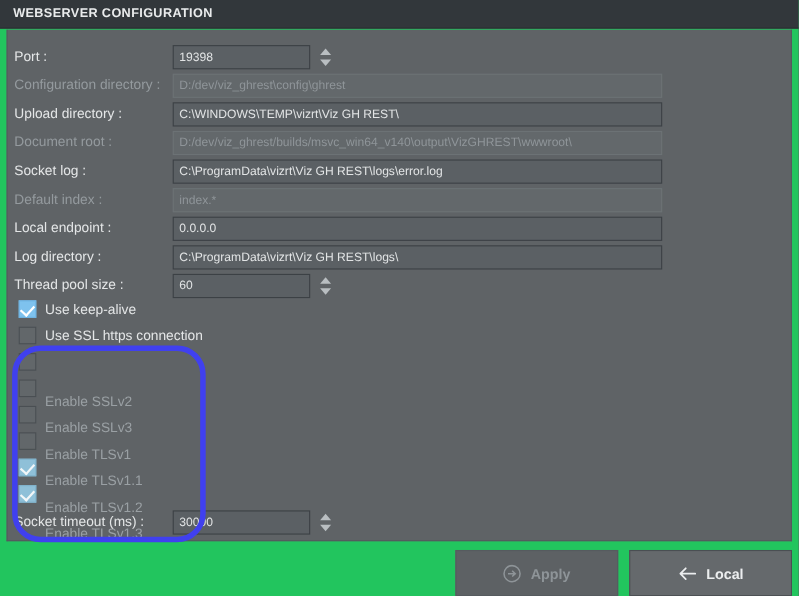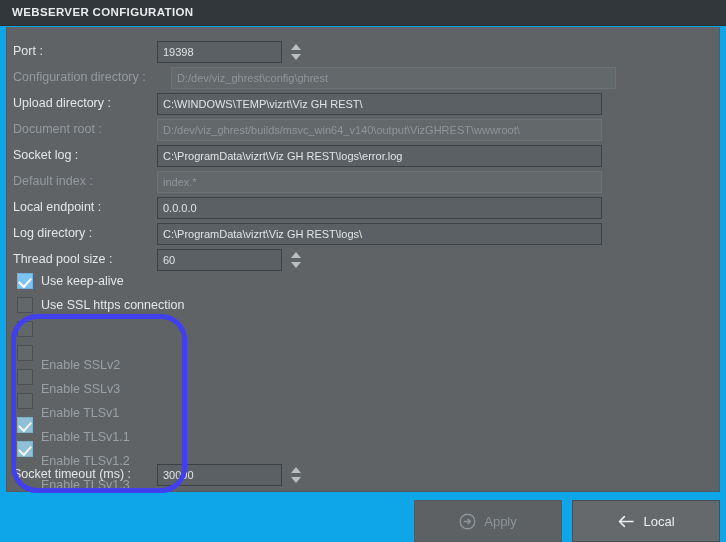--- a/index.html
+++ b/index.html
@@ -14,21 +14,21 @@
     font-family: "Liberation Sans", sans-serif;
     font-size: 12.5px;
     color: #e3e5e6;
     position: relative;
   }
 
   
   .window {
     position: absolute;
     inset: 0;
-    background: #0ea5e9;
+    background: #22c55e;
     padding-left: 24px;
   }
   .titlebar {
     position: absolute;
     left: 0; top: 0;
     width: 726px;
     height: 26px;
     background: #32373b;
     border-bottom: 1px solid #2b2f33;
     box-sizing: border-box;
@@ -189,20 +189,21 @@
     box-sizing: border-box;
     height: 42px;
     border: 1px solid #4a4f53;
     background: #65696c;
     display: flex;
     align-items: center;
     justify-content: center;
     gap: 8px;
     font-size: 13px;
     color: #eceeef;
+    font-weight: bold;
   }
   .btn.disabled {
     background: #5d6164;
     color: #8e9498;
     border-color: #565b5f;
   }
   .btn .ico {
     display: inline-block;
     line-height: 0;
   }
@@ -223,21 +224,21 @@
         <div class="row" style="top: 14px;">
           <div class="label">Port :</div>
           <div class="field narrow" style="left: 150px;">19398</div>
           <div class="spinner" style="left: 280px;">
             <div class="tri up"></div>
             <div class="tri down"></div>
           </div>
         </div>
         <div class="row" style="top: 40px;">
           <div class="label dim">Configuration directory :</div>
-          <div class="field wide readonly" style="left: 164px;">D:/dev/viz_ghrest\config\ghrest</div>
+          <div class="field wide readonly" style="left: 150px;">D:/dev/viz_ghrest\config\ghrest</div>
         </div>
         <div class="row" style="top: 66px;">
           <div class="label">Upload directory :</div>
           <div class="field wide" style="left: 150px;">C:\WINDOWS\TEMP\vizrt\Viz GH REST\</div>
         </div>
         <div class="row" style="top: 92px;">
           <div class="label dim">Document root :</div>
           <div class="field wide readonly" style="left: 150px;">D:/dev/viz_ghrest/builds/msvc_win64_v140\output\VizGHREST\wwwroot\</div>
         </div>
         <div class="row" style="top: 118px;">

